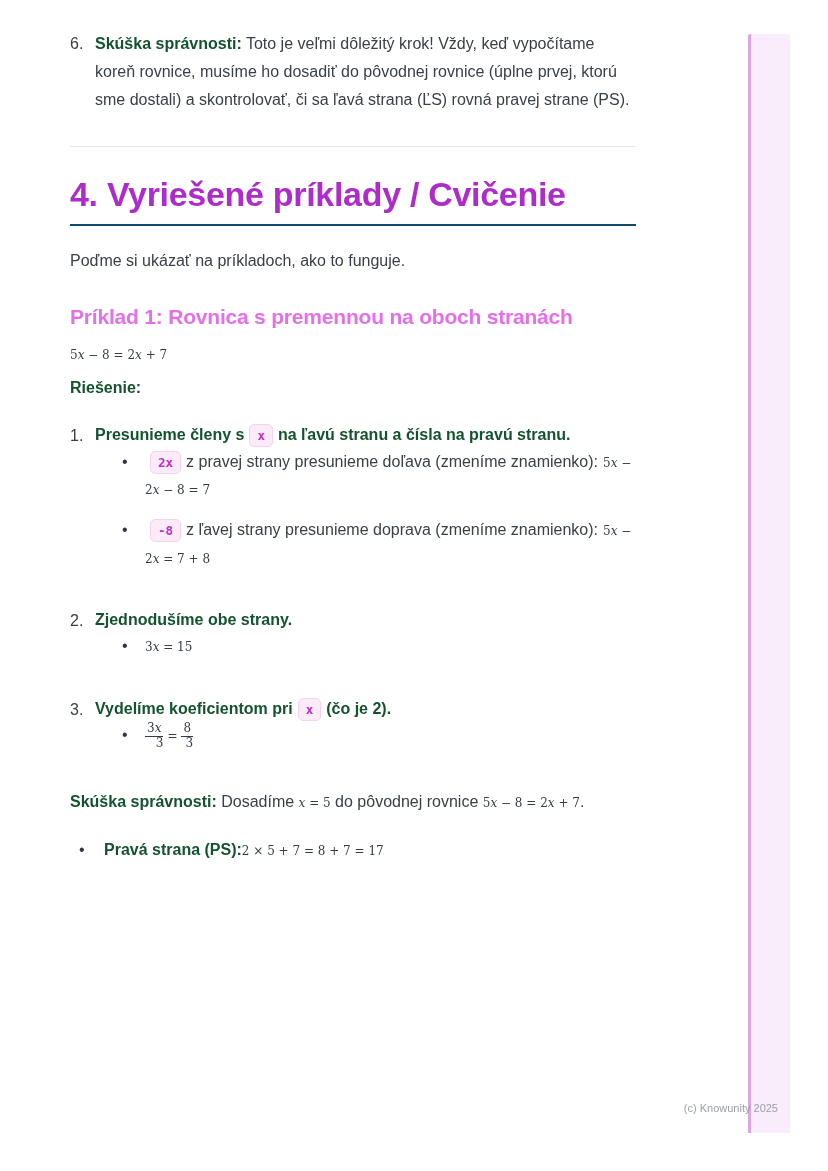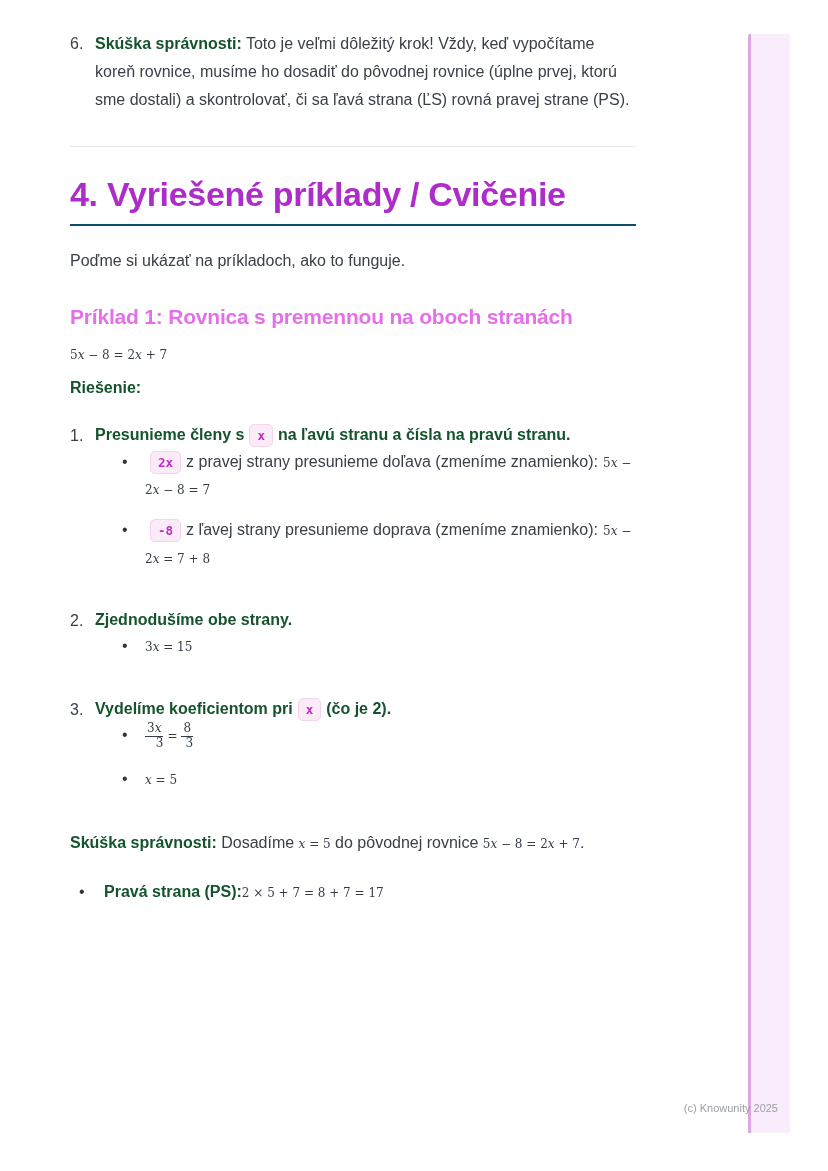--- a/index.html
+++ b/index.html
@@ -133,21 +133,20 @@
     <div class="oli step">
       <span class="marker">3.</span>
       <div class="body">
         <div class="title">
           <span class="b">Vydelíme koeficientom pri</span><code class="badge">x</code><span class="b">(čo je 2).</span>
         </div>
         <ul class="dots">
           <li>
             <span class="math"><span class="frac"><span class="fnum math">3<i>x</i></span><span class="fden math">3</span></span><span class="freq math">=</span><span class="frac"><span class="fnum math">8</span><span class="fden math">3</span></span></span>
           </li>
-          <li><span class="math"><i>x</i> = 5</span></li>
         </ul>
       </div>
     </div>
 
   </div>
 
   <p class="check-intro">
     <span class="b">Skúška správnosti:</span><span> Dosadíme </span><span class="math"><i>x</i> = 5</span><span> do pôvodnej rovnice </span><span class="math">5<i>x</i> − 8 = 2<i>x</i> + 7</span><span>.</span>
   </p>
 

